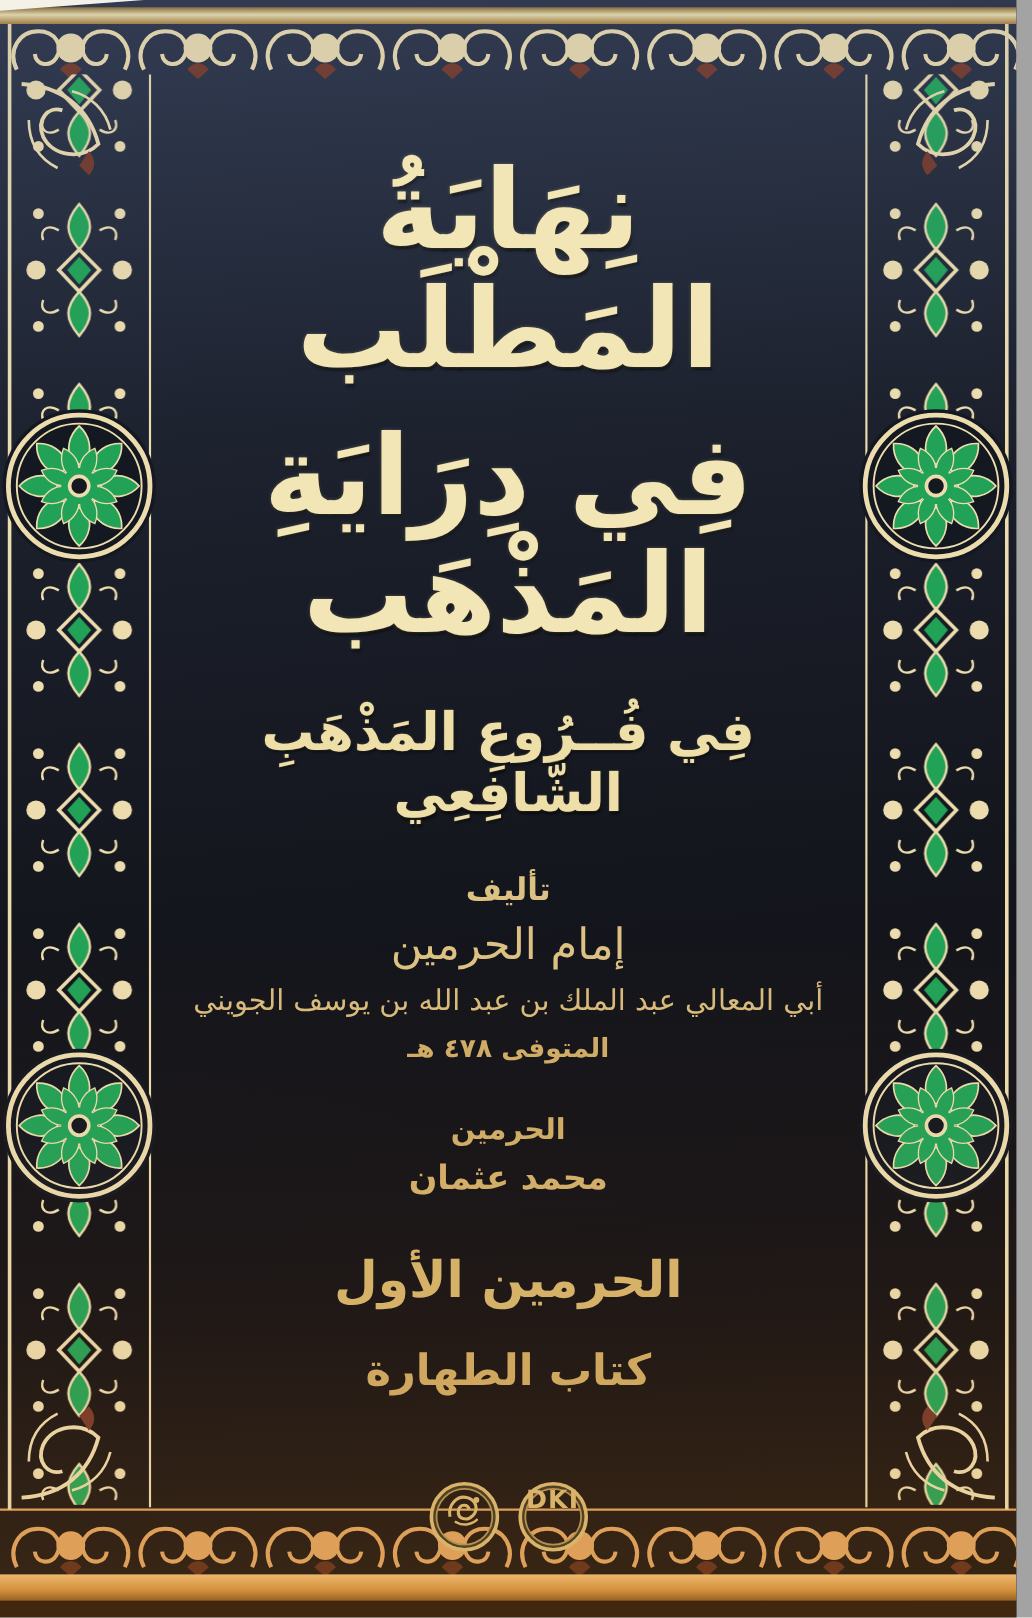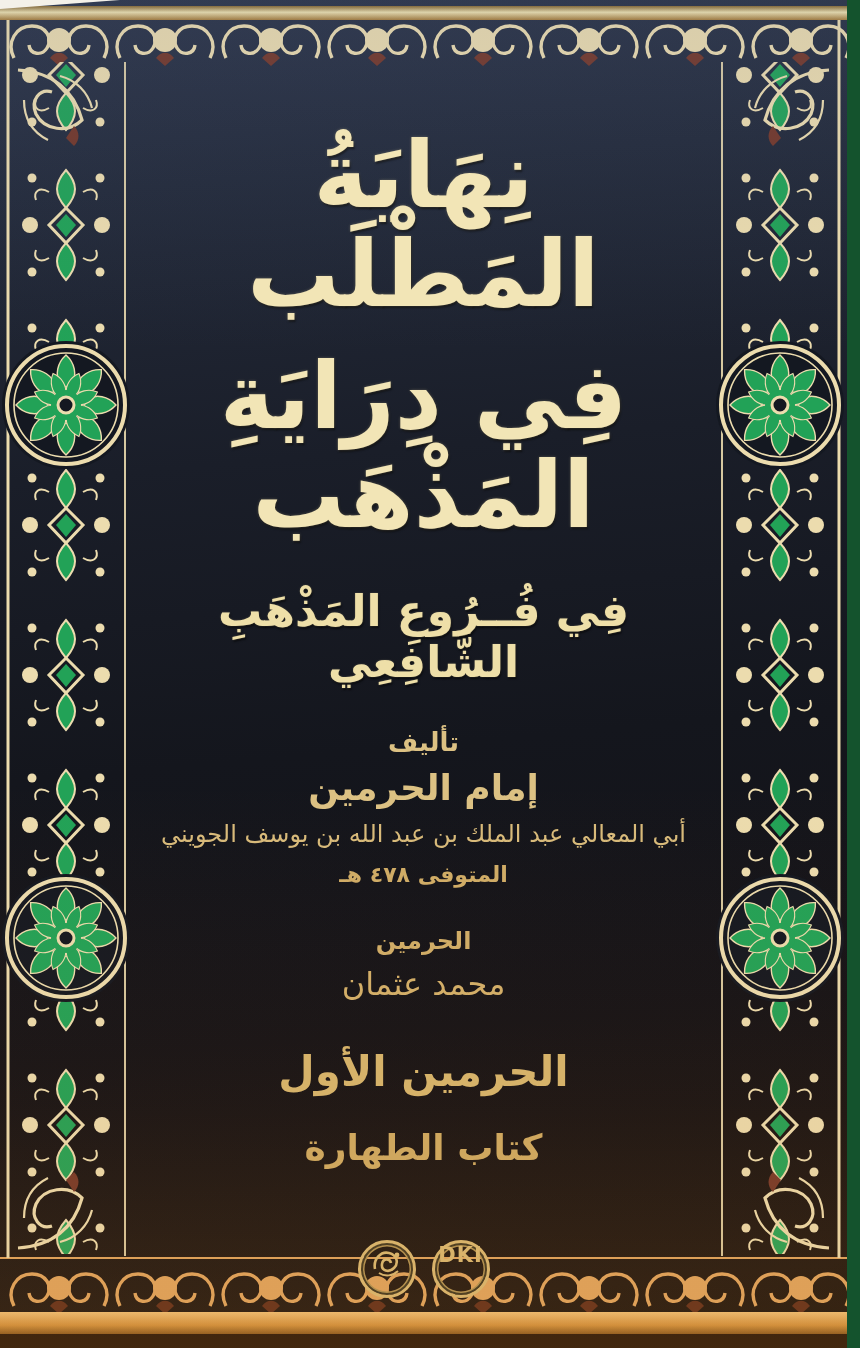--- a/index.html
+++ b/index.html
@@ -6,46 +6,46 @@
     --g1:#ecdcae;        
     --g2:#d9b873;        
     --g3:#c49a52;        
     --gw:#dfa45f;        
     --grn:#22a257;       
     --mrn:#74382a;       
     --bgd:#151820;       
   }
   *{margin:0;padding:0;box-sizing:border-box;}
   html,body{width:860px;height:1348px;overflow:hidden;background:#f4f1e9;}
-  .photo{position:relative;width:860px;height:1348px;background:#14532d;
+  .photo{position:relative;width:860px;height:1348px;background:#a3a3a3;
          font-family:"DejaVu Sans",sans-serif;}
   .cover{position:absolute;top:0;left:0;right:13px;bottom:0;
          background:linear-gradient(175deg,#2b3347 0%,#232a3a 14%,#1a1e29 34%,#14161d 55%,#131217 75%,#1c1410 94%,#17100b 100%);
          overflow:hidden;}
   .photo-wedge{position:absolute;top:0;left:0;width:0;height:0;z-index:30;
          border-top:9px solid #f4f1e9;border-right:120px solid transparent;}
   .light-overlay{position:absolute;inset:0;z-index:5;pointer-events:none;
          background:linear-gradient(180deg,rgba(96,114,152,.14) 0%,rgba(0,0,0,0) 26%,rgba(0,0,0,0) 58%,rgba(196,112,32,.07) 82%,rgba(220,140,48,.16) 100%);}
   .border-svg{position:absolute;inset:0;z-index:1;}
 
   .content{position:absolute;left:128px;right:128px;top:96px;bottom:0;z-index:10;
            display:flex;flex-direction:column;align-items:center;text-align:center;
            direction:rtl;color:var(--g1);}
   .t-big{font-size:92px;font-weight:700;line-height:1.08;color:#f2e5b6;
          text-shadow:0 0 3px rgba(250,230,170,.28), 1px 2px 2px rgba(0,0,0,.6);}
   .t1{margin-top:30px;}
   .t2{margin-top:22px;}
   .subtitle{margin-top:40px;font-size:44px;font-weight:700;color:#eedfa8;
          text-shadow:0 0 2px rgba(250,230,170,.25), 1px 2px 2px rgba(0,0,0,.6);}
   .lbl-taalif{margin-top:40px;font-size:26px;font-weight:700;color:#dcc183;}
-  .imam{margin-top:10px;font-size:36px;font-weight:700;color:#dcc183;}
+  .imam{margin-top:10px;font-size:36px;font-weight:400;color:#dcc183;}
   .author{margin-top:12px;font-size:24px;font-weight:400;color:#d8ba7a;}
   .death{margin-top:14px;font-size:22px;font-weight:700;color:#d0ac66;}
   .lbl-tahqiq{margin-top:40px;font-size:24px;font-weight:700;color:#d0ac66;}
-  .editor{margin-top:10px;font-size:32px;font-weight:400;color:#d3ae68;}
+  .editor{margin-top:10px;font-size:28px;font-weight:700;color:#d3ae68;}
   .volume{margin-top:44px;font-size:42px;font-weight:700;color:#d6b269;}
   .kitab{margin-top:31px;font-size:36px;font-weight:700;color:#cfa75e;}
 
   .pub{display:flex;flex-direction:column;align-items:center;direction:rtl;}
   .logos{margin-top:72px;display:flex;gap:16px;align-items:center;}
   .logo-circle{width:58px;height:58px;border-radius:50%;border:3px solid #d9b36a;
         display:flex;align-items:flex-start;justify-content:center;
         box-shadow:inset 0 0 0 2px rgba(0,0,0,.55), inset 0 0 0 3.5px #b4904e;}
   .dki-text{font-size:21px;font-weight:700;color:#d9b36a;letter-spacing:1px;direction:ltr;}
 </style>

